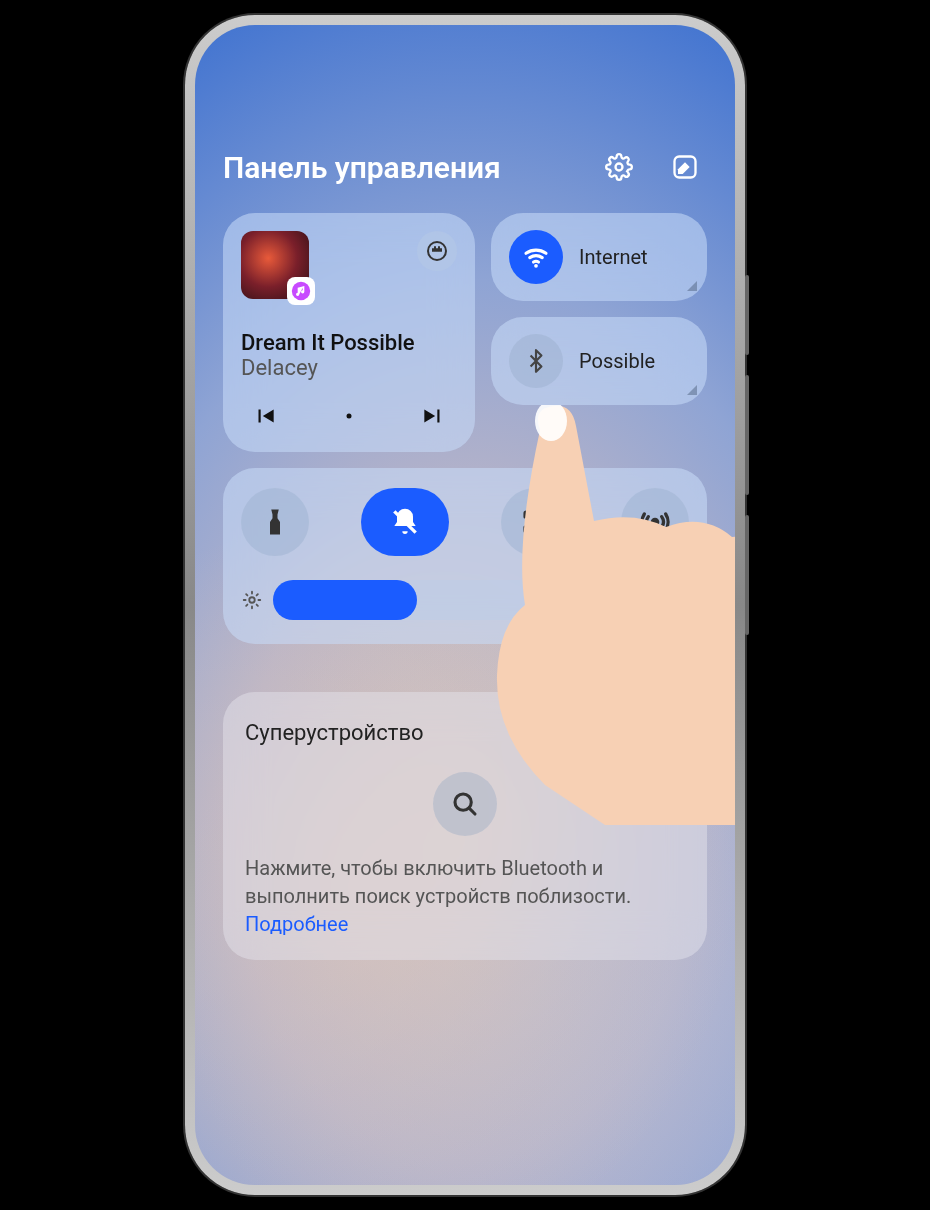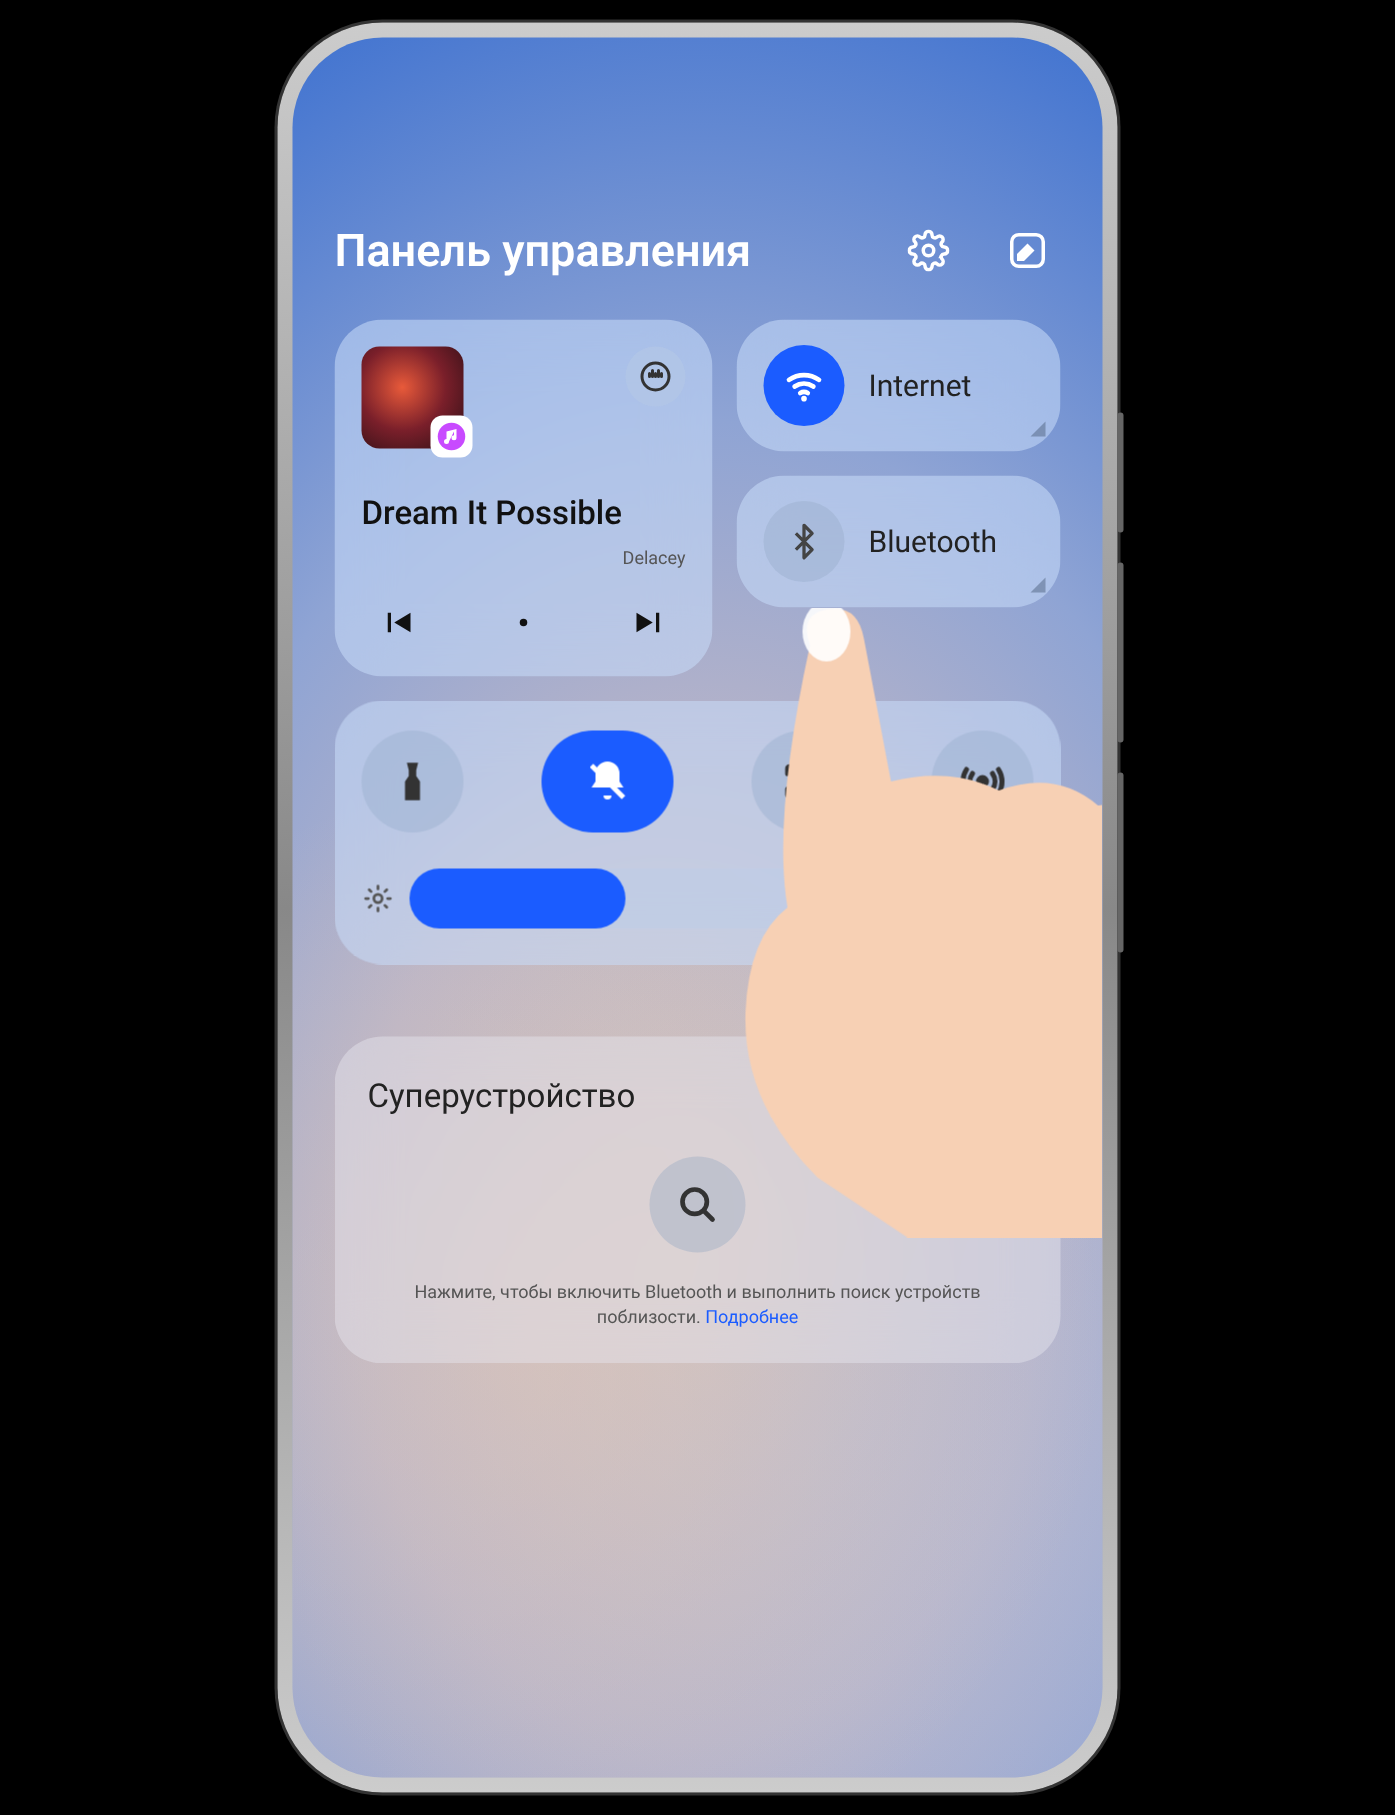--- a/index.html
+++ b/index.html
@@ -53,21 +53,21 @@
   .album-badge{
     position:absolute; right:-6px; bottom:-6px; width:28px; height:28px; border-radius:8px;
     background:#fff; display:flex; align-items:center; justify-content:center;
   }
   .album-badge svg{ width:20px; height:20px; }
   .cast-btn{
     width:40px; height:40px; border-radius:50%;
     background:rgba(180,200,230,0.6); display:flex; align-items:center; justify-content:center;
   }
   .song-title{ font-size:22px; font-weight:500; color:#111; margin-top:31px; }
-  .song-artist{ font-size:12px; color:#555; margin-top:10px;text-align:right; }
+  .song-artist{ font-size:22px; color:#555; margin-top:0; }
   .controls{ display:flex; justify-content:space-between; align-items:center; margin-top:18px; padding:0 6px; }
   .ctrl{ width:36px; height:36px; display:flex; align-items:center; justify-content:center; color:#111; }
 
   .right-col{ flex:1; display:flex; flex-direction:column; gap:16px; }
   .toggle-card{ padding:16px 18px; display:flex; align-items:center; gap:16px; position:relative; min-height:88px; }
   .toggle-icon{ width:54px; height:54px; border-radius:50%; display:flex; align-items:center; justify-content:center; }
   .toggle-icon.on{ background:#1b5cff; color:#fff; }
   .toggle-icon.off{ background:rgba(160,180,210,0.6); color:#444; }
   .toggle-label{ font-size:20px; color:#222; flex:1; }
   .corner-tri{ position:absolute; right:10px; bottom:10px; width:0; height:0; border-left:10px solid transparent; border-bottom:10px solid rgba(80,100,130,0.5); }
@@ -78,21 +78,21 @@
   .qbtn.active{ background:#1b5cff; color:#fff; width:88px; border-radius:38px; }
   .slider-row{ display:flex; align-items:center; gap:10px; margin-top:24px; color:#555; }
   .slider-track{ flex:1; height:40px; background:rgba(190,205,230,0.6); border-radius:20px; position:relative; }
   .slider-fill{ position:absolute; left:0; top:0; bottom:0; width:38%; background:#1b5cff; border-radius:20px; }
 
   .super-card{ margin-top:48px; padding:22px; background:rgba(230,230,240,0.45); }
   .super-hdr{ display:flex; align-items:center; }
   .super-title{ font-size:22px; color:#222; flex:1; }
   .close-x{ width:36px; height:36px; display:flex; align-items:center; justify-content:center; color:#333; }
   .search-circ{ width:64px; height:64px; border-radius:50%; background:rgba(170,180,200,0.55); margin:22px auto 0; display:flex; align-items:center; justify-content:center; color:#333; }
-  .super-hint{ text-align:center; font-size:12px; color:#555; margin-top:18px; line-height:1.4; }
+  .super-hint{ text-align:left; font-size:20px; color:#555; margin-top:18px; line-height:1.4; }
   .super-hint .link{ color:#1b5cff; }
 
   
   .finger{ position:absolute; z-index:5; left:290px; top:380px; pointer-events:none; }
 </style>
 </head>
 <body>
 
 <div class="phone-frame">
   <div class="side-btn sb1"></div>
@@ -168,21 +168,21 @@
             </div>
             <div class="toggle-label">Internet</div>
             <div class="corner-tri"></div>
           </div>
           <div class="card toggle-card">
             <div class="toggle-icon off">
               <svg width="26" height="26" viewBox="0 0 24 24" fill="none" stroke="currentColor" stroke-width="2" stroke-linejoin="round">
                   <path d="M7 7l10 10-5 5V2l5 5L7 17"></path>
                 </svg>
             </div>
-            <div class="toggle-label">Bluetooth</div>
+            <div class="toggle-label">Possible</div>
             <div class="corner-tri"></div>
           </div>
         </div>
       </div>
 
       <div class="card quick-panel">
         <div class="qrow">
           <div class="qbtn">
             <svg width="30" height="30" viewBox="0 0 24 24" fill="currentColor">
                 <path d="M9 2h6l-1 4v3l2 3v10H8V12l2-3V6z"></path>

